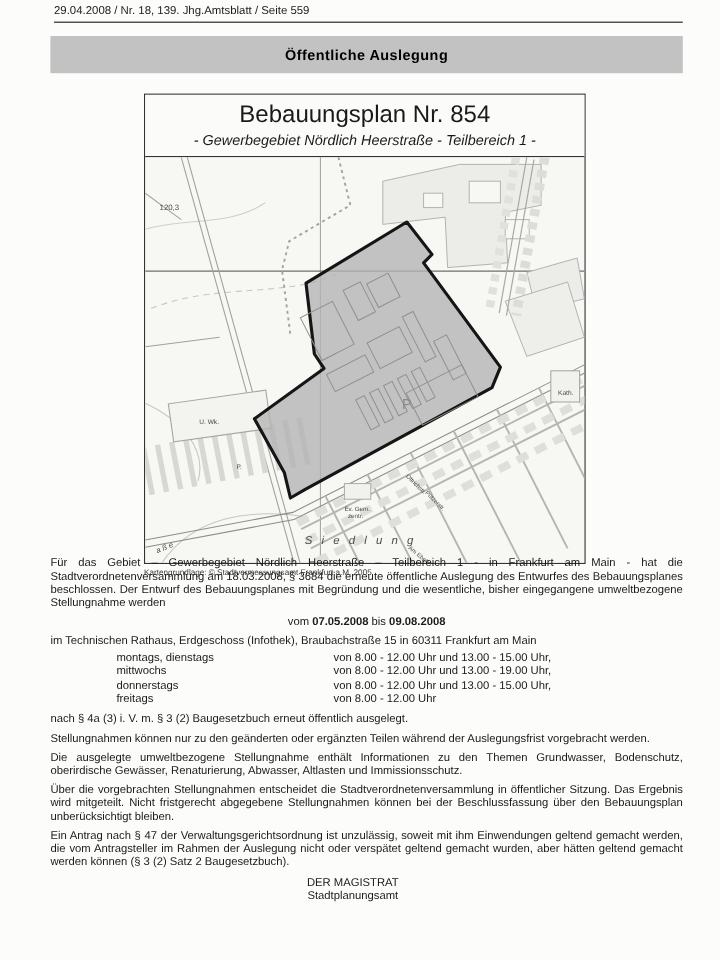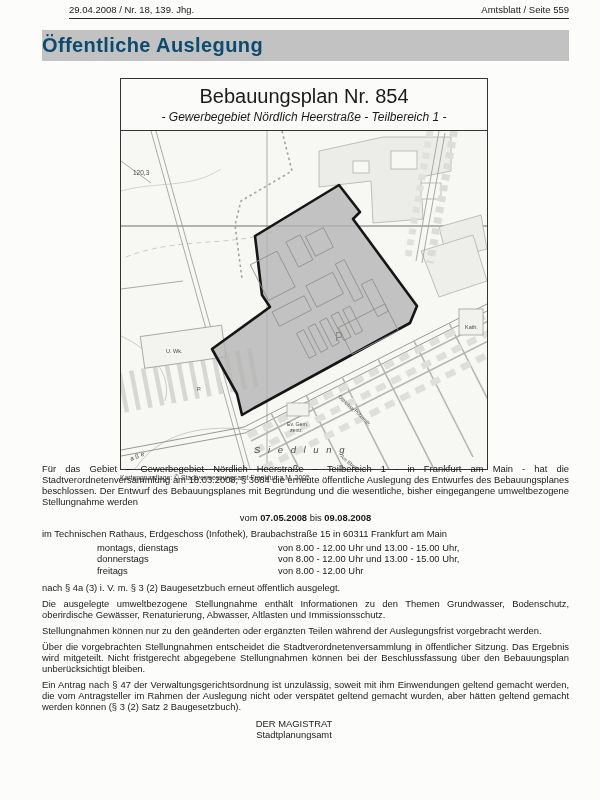--- a/index.html
+++ b/index.html
@@ -1,26 +1,26 @@
 <!DOCTYPE html>
 <html><head>
 <meta charset="utf-8">
 <style>
   html,body{margin:0;padding:0;background:#ffffff;}
   #page{
     position:relative;width:600px;height:800px;background:#fcfcfb;
     font-family:"Liberation Sans","DejaVu Sans",sans-serif;color:#1a1a1a;overflow:hidden;
   }
   
-  .hdr{position:absolute;left:45px;right:31px;top:4px;display:flex;justify-content:space-between;
-       font-size:9.5px;border-bottom:1.2px solid #2a2a2a;padding-bottom:3px;margin-left:24px;}
+  .hdr{position:absolute;left:45px;right:31px;top:4px;display:flex;
+       font-size:9.5px;border-bottom:1.2px solid #2a2a2a;padding-bottom:3px;}
   
   .banner{position:absolute;left:42px;right:31px;top:30px;height:31px;background:#c2c2c2;
-          display:flex;align-items:center;
-          font-size:20px;font-weight:bold;letter-spacing:.4px;color:#0c4a6e;}
+          display:flex;align-items:center;justify-content:center;
+          font-size:12px;font-weight:bold;letter-spacing:.4px;color:#000000;}
   
   .figure{position:absolute;left:120px;top:78px;width:366px;border:1px solid #333;background:#f7f7f4;}
   .fig-title{background:#fbfbf9;border-bottom:1px solid #333;text-align:center;padding:7px 4px 6px 4px;}
   .fig-title .t1{font-size:20px;line-height:20px;}
   .fig-title .t2{font-size:12px;line-height:14px;margin-top:4px;font-style:italic;}
   .figure svg{display:block;}
   .fig-caption{position:absolute;left:120px;top:474px;font-size:6.8px;color:#3a3a3a;}
   
   .bodytext{position:absolute;left:42px;right:31px;top:463px;font-size:9.4px;line-height:11px;text-align:justify;}
   .bodytext p{margin:0 0 5px 0;}
@@ -167,33 +167,37 @@
 
     <div class="locline">im Technischen Rathaus, Erdgeschoss (Infothek), Braubachstraße 15 in 60311 Frankfurt am Main</div>
 
     <table class="sched">
       <tbody>
         <tr>
           <td class="days">montags, dienstags</td>
           <td>von 8.00 - 12.00 Uhr und 13.00 - 15.00 Uhr,</td>
         </tr>
         <tr>
+          <td class="days">mittwochs</td>
+          <td>von 8.00 - 12.00 Uhr und 13.00 - 19.00 Uhr,</td>
+        </tr>
+        <tr>
           <td class="days">donnerstags</td>
           <td>von 8.00 - 12.00 Uhr und 13.00 - 15.00 Uhr,</td>
         </tr>
         <tr>
           <td class="days">freitags</td>
           <td>von 8.00 - 12.00 Uhr</td>
         </tr>
       </tbody>
     </table>
 
     <p>nach § 4a (3) i. V. m. § 3 (2) Baugesetzbuch erneut öffentlich ausgelegt.</p>
+    <p>Stellungnahmen können nur zu den geänderten oder ergänzten Teilen während der Auslegungsfrist vorgebracht werden.</p>
     <p>Die ausgelegte umweltbezogene Stellungnahme enthält Informationen zu den Themen Grundwasser, Bodenschutz, oberirdische Gewässer, Renaturierung, Abwasser, Altlasten und Immissionsschutz.</p>
-    <p>Stellungnahmen können nur zu den geänderten oder ergänzten Teilen während der Auslegungsfrist vorgebracht werden.</p>
     <p>Über die vorgebrachten Stellungnahmen entscheidet die Stadtverordnetenversammlung in öffentlicher Sitzung. Das Ergebnis wird mitgeteilt. Nicht fristgerecht abgegebene Stellungnahmen können bei der Beschlussfassung über den Bebauungsplan unberücksichtigt bleiben.</p>
     <p>Ein Antrag nach § 47 der Verwaltungsgerichtsordnung ist unzulässig, soweit mit ihm Einwendungen geltend gemacht werden, die vom Antragsteller im Rahmen der Auslegung nicht oder verspätet geltend gemacht wurden, aber hätten geltend gemacht werden können (§ 3 (2) Satz 2 Baugesetzbuch).</p>
 
     <div class="sig">
       <div>DER MAGISTRAT</div>
       <div>Stadtplanungsamt</div>
     </div>
   </div>
 
 </div>

